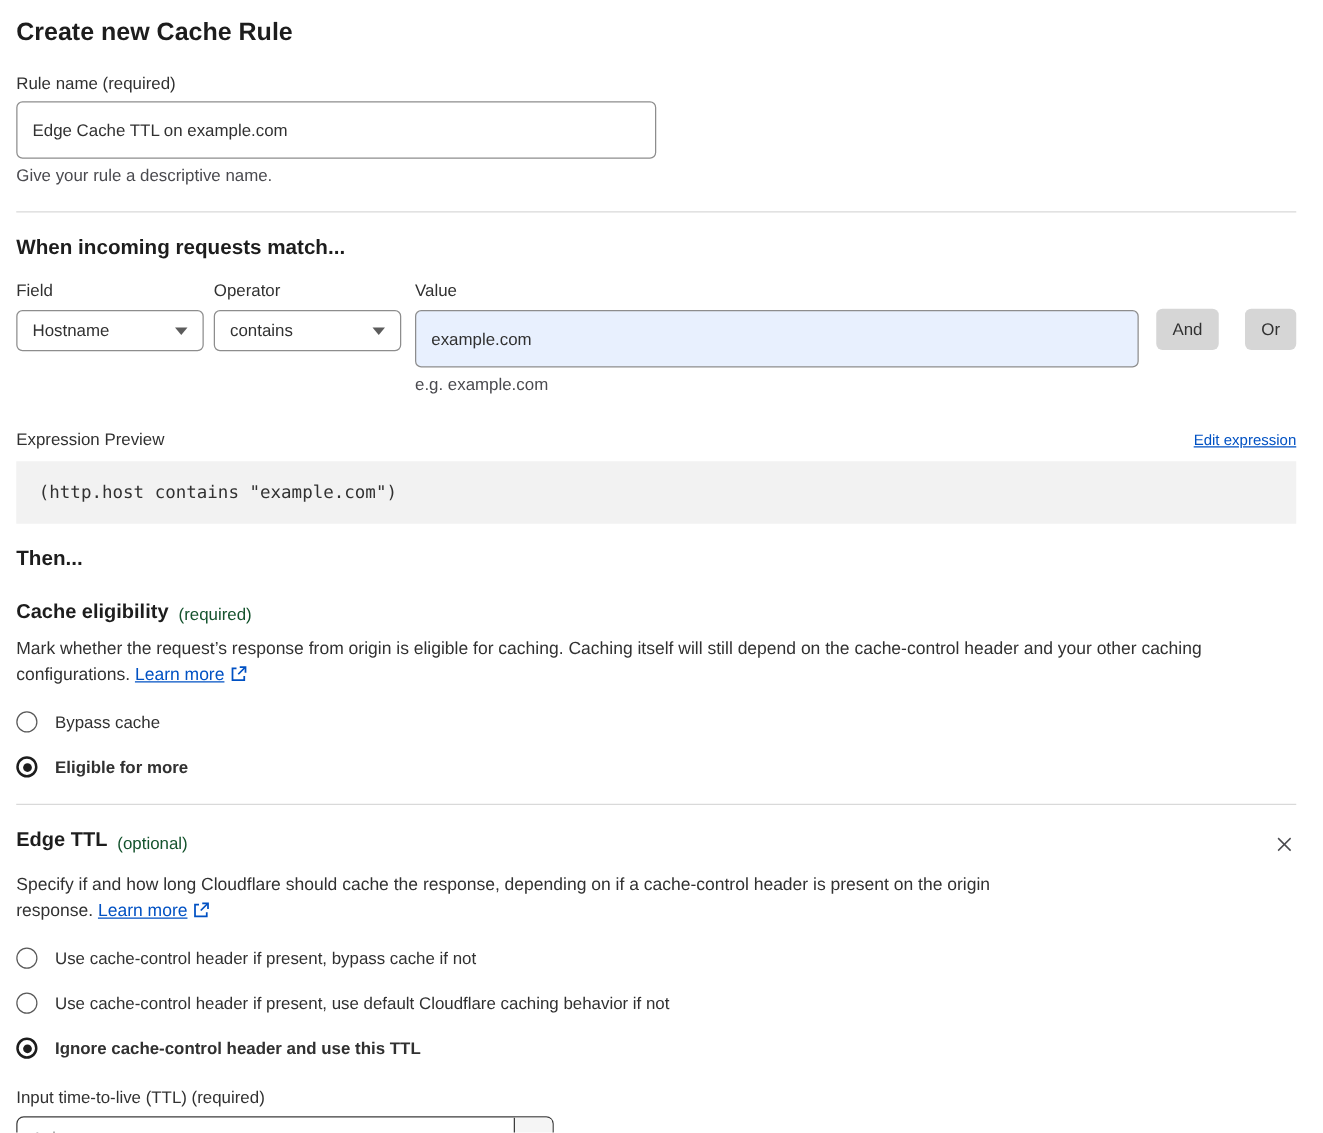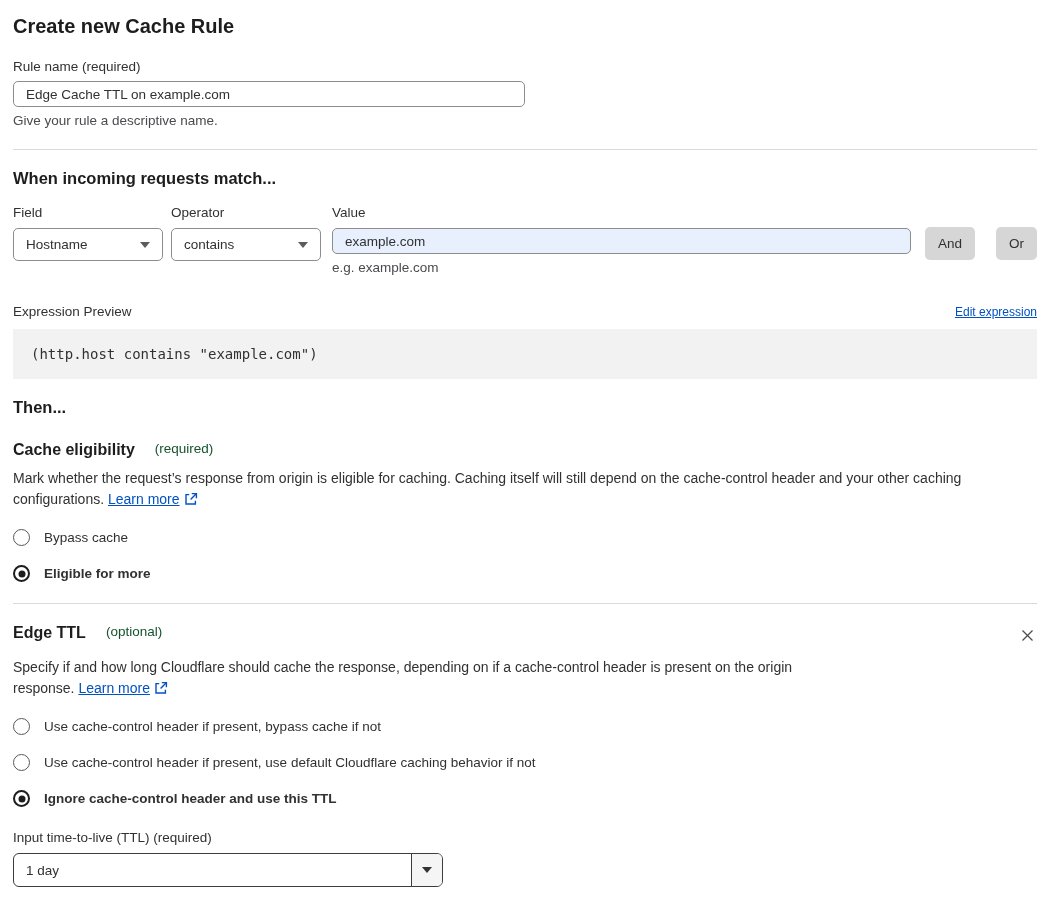--- a/index.html
+++ b/index.html
@@ -11,21 +11,21 @@
     overflow: hidden;
   }
   .page { padding: 13px 21px 0 13px; }
 
   h1.page-title { font-size: 20px; font-weight: 700; color: #1d1d1d; margin-top: 2px; }
 
   .field-label { display: block; font-size: 13.5px; color: #313131; }
   .helper { font-size: 13.5px; color: #4a4a4f; margin-top: 6px; }
 
   .text-input {
-    height: 26px; border: 1px solid #8d8d8d; border-radius: 5px;
+    height: 46px; border: 1px solid #8d8d8d; border-radius: 5px;
     font-family: "Liberation Sans", sans-serif; font-size: 13.5px; color: #313131;
     padding: 0 12px; background: #fff; outline: none; display: block;
   }
   .rule-name-group { margin-top: 21px; }
   .rule-name-input { width: 512px; margin-top: 7px; }
 
   hr.divider { border: none; border-top: 1px solid #d9d9d9; margin-top: 21px; }
 
   h2.section-h2 { font-size: 16.5px; font-weight: 700; color: #1d1d1d; margin-top: 19px; }
 
@@ -57,21 +57,21 @@
   a.underlined { text-decoration: underline; }
   .edit-expr { font-size: 12px; }
   .code-block {
     margin-top: 10px; background: #f2f2f2; padding: 17px 18px;
     font-family: "DejaVu Sans Mono", "Liberation Mono", monospace;
     font-size: 14px; color: #313131;
   }
 
   .then-h2 { margin-top: 23px; }
 
-  .section-heading { margin-top: 24px; display: flex; align-items: flex-start; gap: 12px; }
+  .section-heading { margin-top: 24px; display: flex; align-items: flex-end; }
   .section-heading h3 { font-size: 16px; font-weight: 700; color: #1d1d1d; }
   .tag { font-size: 13.5px; color: #14532d; margin-left: 8px; }
   .desc { font-size: 14px; line-height: 21px; color: #313131; margin-top: 9px; max-width: 1012px; }
   .desc .link-wrap { white-space: nowrap; }
   .ext-icon { vertical-align: -2px; margin-left: 4px; }
 
   .radio-row { display: flex; align-items: center; margin-top: 19px; cursor: pointer; }
   .radio {
     width: 17px; height: 17px; border-radius: 50%;
     border: 1.5px solid #595959; background: #fff; flex: 0 0 17px; position: relative;

